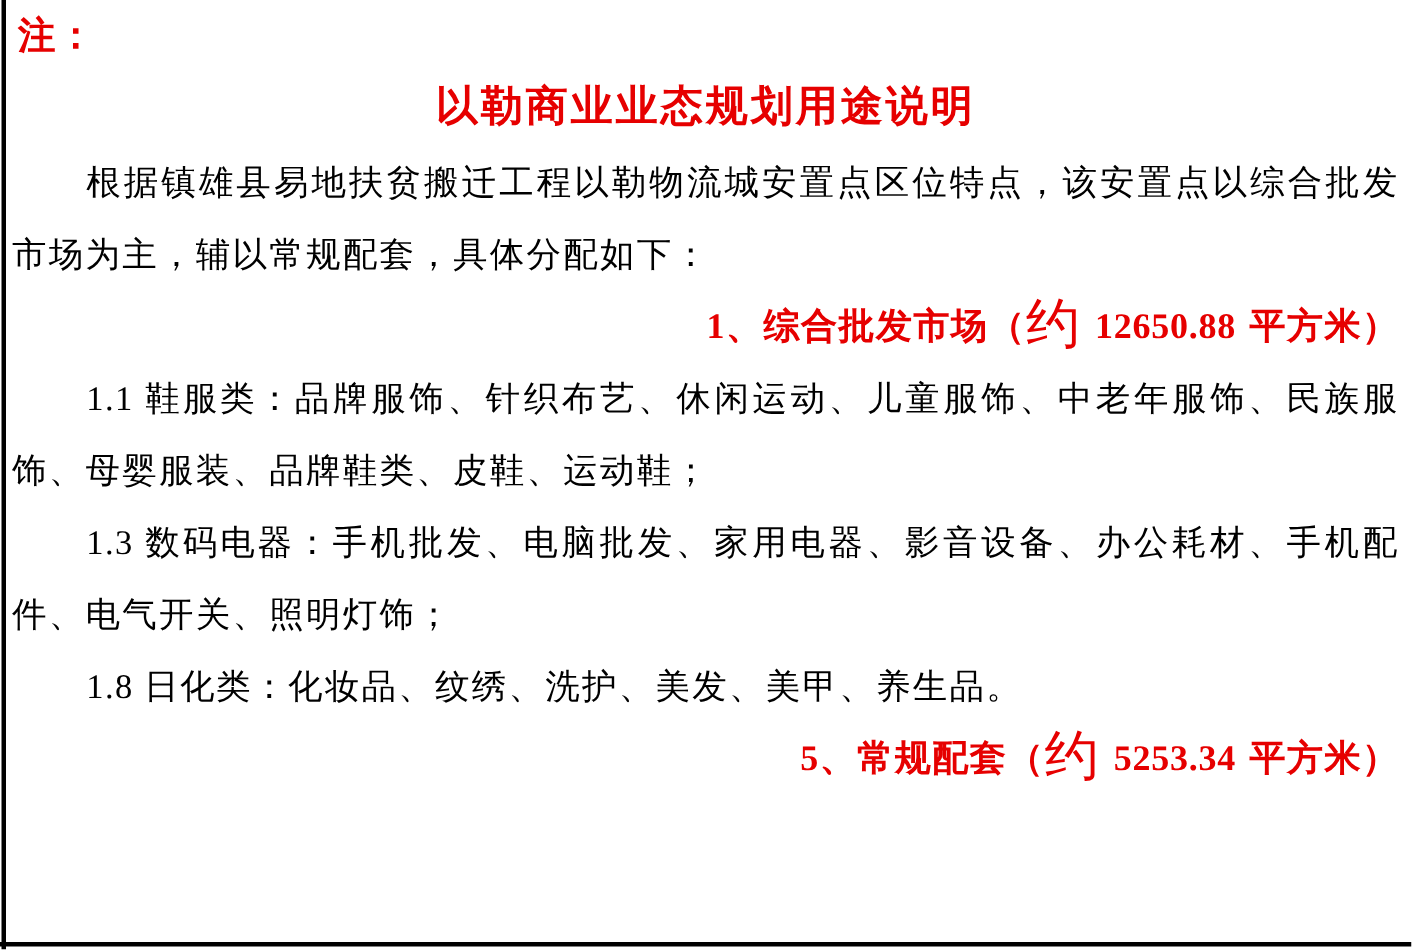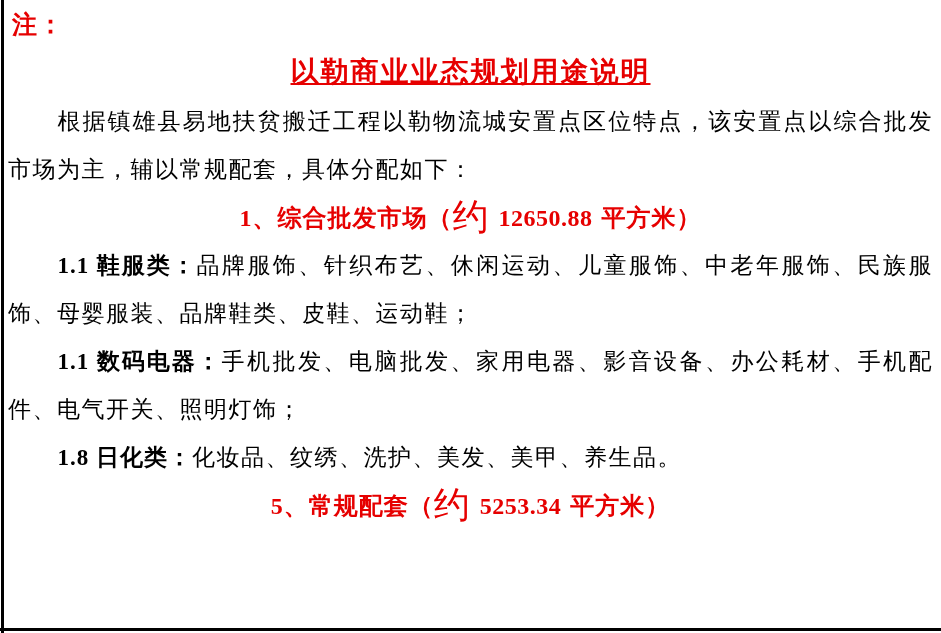--- a/index.html
+++ b/index.html
@@ -36,58 +36,57 @@
     padding-left:4px;
     letter-spacing:1px;
   }
   .title{
     color:var(--accent-red,#e60000);
     font-weight:bold;
     font-size:28px;
     line-height:52px;
     text-align:center;
     letter-spacing:2px;
-    text-decoration:underline;
   }
   .body-text{
     font-size:23px;
     line-height:48px;
     color:var(--text-black,#000);
     letter-spacing:1.5px;
     text-align:justify;
   }
   .intro{
     text-indent:2.15em;
     font-family:Liberation Serif, serif;
   }
   .heading{
     color:var(--accent-red,#e60000);
     font-weight:bold;
     font-size:24px;
     line-height:48px;
     letter-spacing:1px;
-    text-align:center;
+    text-align:right;
   }
   .approx{
     font-size:36px;
     line-height:1;
     vertical-align:-3px;
     font-weight:normal;
     font-family:"DejaVu Serif",serif;
   }
   .area-num{
     font-family:"Liberation Serif",serif;
     margin:0 9px;
     letter-spacing:0.5px;
   }
   .item{
     text-indent:2.15em;
   }
   .item-label{
-    font-weight:bold;
+    font-weight:normal;
     letter-spacing:1px;
     margin-top:14px;
   }
 </style>
 </head>
 <body>
 
 <div class="page">
 
   <div class="left-rule"></div>
@@ -96,21 +95,21 @@
 
   <h1 class="title">以勒商业业态规划用途说明</h1>
 
   <p class="body-text intro">根据镇雄县易地扶贫搬迁工程以勒物流城安置点区位特点，该安置点以综合批发市场为主，辅以常规配套，具体分配如下：</p>
 
   <p class="heading"><span>1、综合批发市场（</span><span class="approx">约</span><span class="area-num">12650.88</span><span>平方米）</span></p>
 
   <p class="body-text item"><span class="item-label">1.1 鞋服类：</span><span>品牌服饰、针织布艺、休闲运动、儿童服饰、中老年服饰、民族服饰、母婴服装、品牌鞋类、皮鞋、运动鞋；</span></p>
 
 
-  <p class="body-text item"><span class="item-label">1.1 数码电器：</span><span>手机批发、电脑批发、家用电器、影音设备、办公耗材、手机配件、电气开关、照明灯饰；</span></p>
+  <p class="body-text item"><span class="item-label">1.3 数码电器：</span><span>手机批发、电脑批发、家用电器、影音设备、办公耗材、手机配件、电气开关、照明灯饰；</span></p>
 
   <p class="body-text item"><span class="item-label">1.8 日化类：</span><span>化妆品、纹绣、洗护、美发、美甲、养生品。</span></p>
 
   <p class="heading"><span>5、常规配套（</span><span class="approx">约</span><span class="area-num">5253.34</span><span>平方米）</span></p>
 
   <div class="bottom-rule"></div>
 
 </div>
 
 </body></html>

